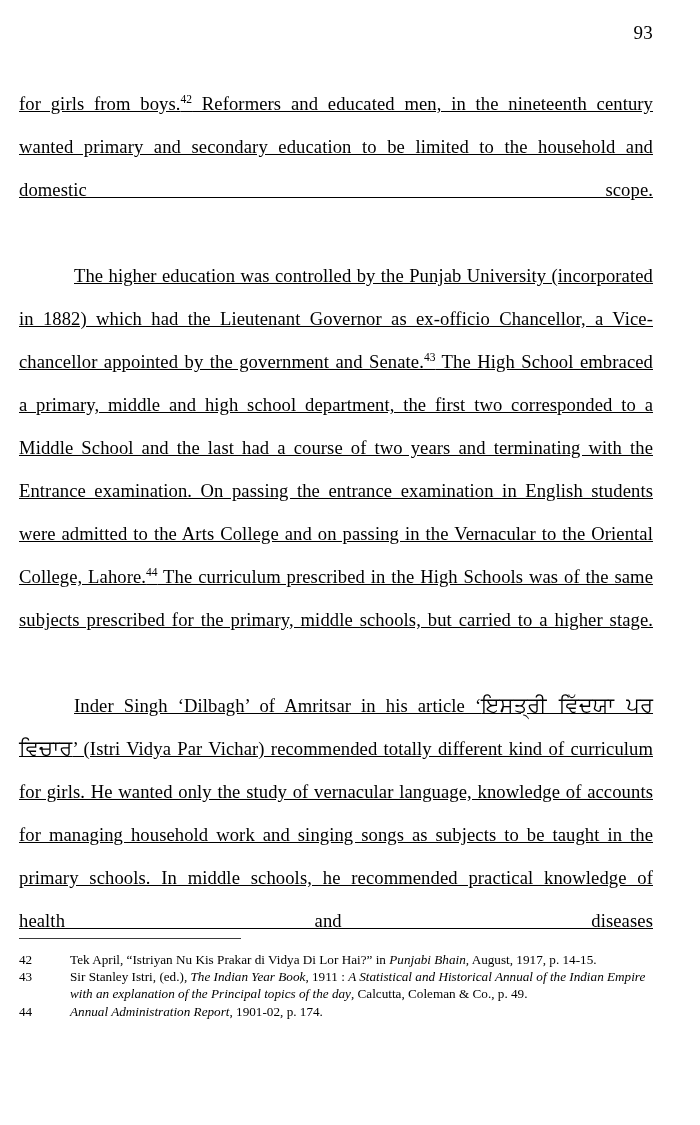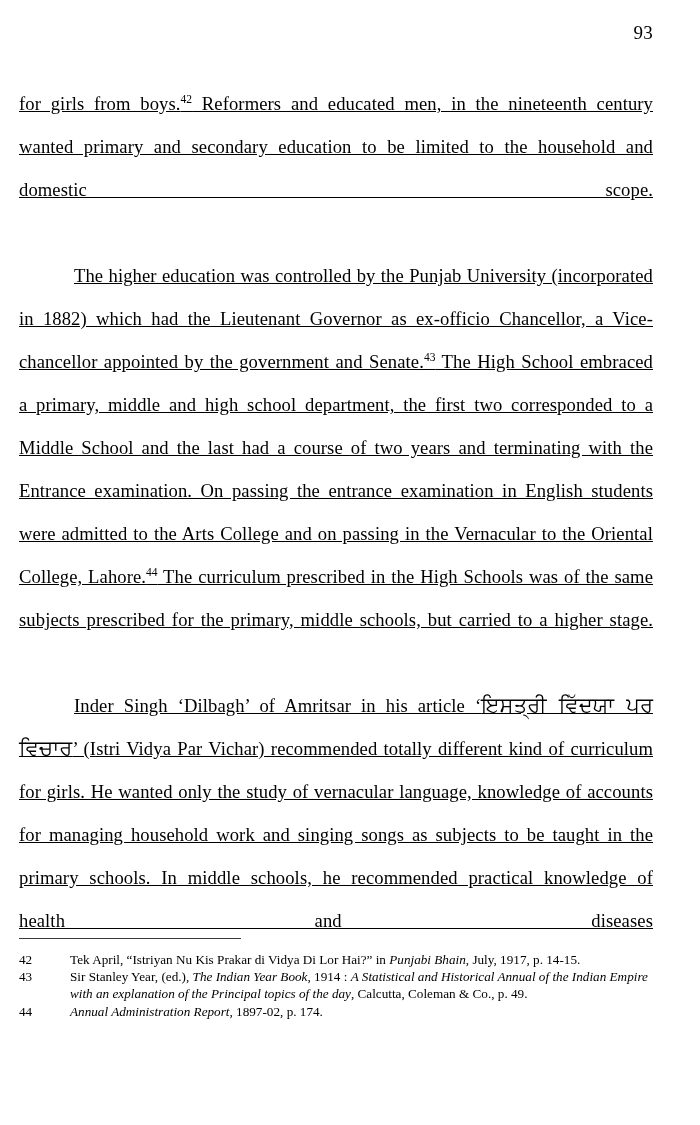--- a/index.html
+++ b/index.html
@@ -124,25 +124,25 @@
       <p class="para"><span>for girls from boys.</span><sup class="fn">42</sup><span>  Reformers and educated men, in the nineteenth century wanted primary and secondary education to be limited to the household and domestic scope.</span></p>
       <p class="para indent"><span>The higher education was controlled by the Punjab University (incorporated in 1882) which had the Lieutenant Governor as ex-officio Chancellor, a Vice-chancellor appointed by the government and Senate.</span><sup class="fn">43</sup><span>  The High School embraced a primary, middle and high school department, the first two corresponded to a Middle School and the last had a course of two years and terminating with the Entrance examination.  On passing the entrance examination in English students were admitted to the Arts College and on passing in the Vernacular to the Oriental College, Lahore.</span><sup class="fn">44</sup><span>   The curriculum prescribed in the High Schools was of the same subjects prescribed for the primary, middle schools, but carried to a higher stage.</span></p>
       <p class="para indent"><span>Inder Singh ‘Dilbagh’ of Amritsar in his article ‘</span><span class="gur">ਇਸਤ੍ਰੀ ਵਿੱਦਯਾ ਪਰ ਵਿਚਾਰ</span><span>’ (Istri Vidya Par Vichar) recommended totally different kind of curriculum for girls. He wanted only the study of vernacular language, knowledge of accounts for managing household work and singing songs as subjects to be taught in the primary schools.  In middle schools, he recommended practical knowledge of health and diseases</span></p>
     </div>
 
   <div class="fn-rule"></div>
 
   <div class="footnotes">
       <div class="fn-row">
         <div class="fn-num">42</div>
-        <div class="fn-text"><span>Tek April, “Istriyan Nu Kis Prakar di Vidya Di Lor Hai?” in </span><i>Punjabi Bhain</i><span>, July, 1917, p. 14-15.</span></div>
+        <div class="fn-text"><span>Tek April, “Istriyan Nu Kis Prakar di Vidya Di Lor Hai?” in </span><i>Punjabi Bhain</i><span>, August, 1917, p. 14-15.</span></div>
       </div>
       <div class="fn-row">
         <div class="fn-num">43</div>
-        <div class="fn-text"><span>Sir Stanley Year, (ed.), </span><i>The Indian Year Book</i><span>, 1914 : </span><i>A Statistical and Historical Annual of the Indian Empire with an explanation of the Principal topics of the day</i><span>, Calcutta, Coleman &amp; Co., p. 49.</span></div>
+        <div class="fn-text"><span>Sir Stanley Istri, (ed.), </span><i>The Indian Year Book</i><span>, 1911 : </span><i>A Statistical and Historical Annual of the Indian Empire with an explanation of the Principal topics of the day</i><span>, Calcutta, Coleman &amp; Co., p. 49.</span></div>
       </div>
       <div class="fn-row">
         <div class="fn-num">44</div>
-        <div class="fn-text"><i>Annual Administration Report</i><span>, 1897-02, p. 174.</span></div>
+        <div class="fn-text"><i>Annual Administration Report</i><span>, 1901-02, p. 174.</span></div>
       </div>
     </div>
 
 </div>
 
 </body></html>

